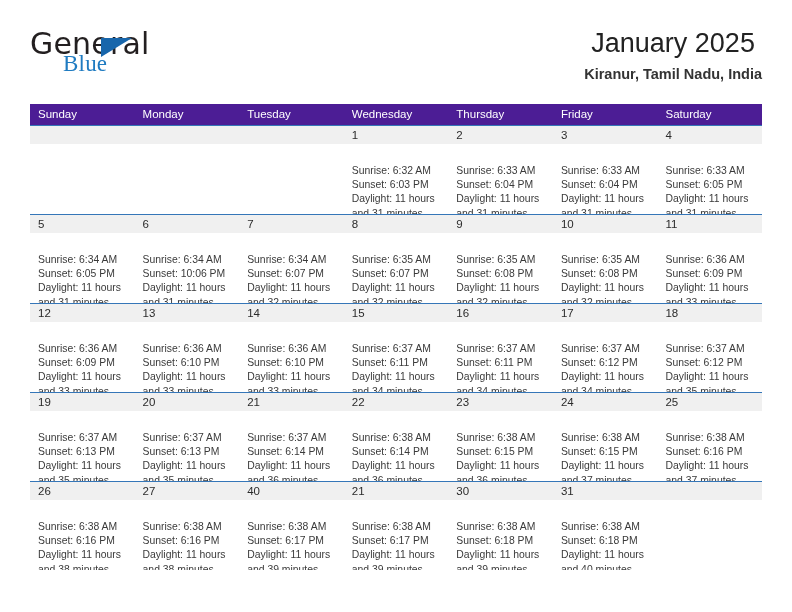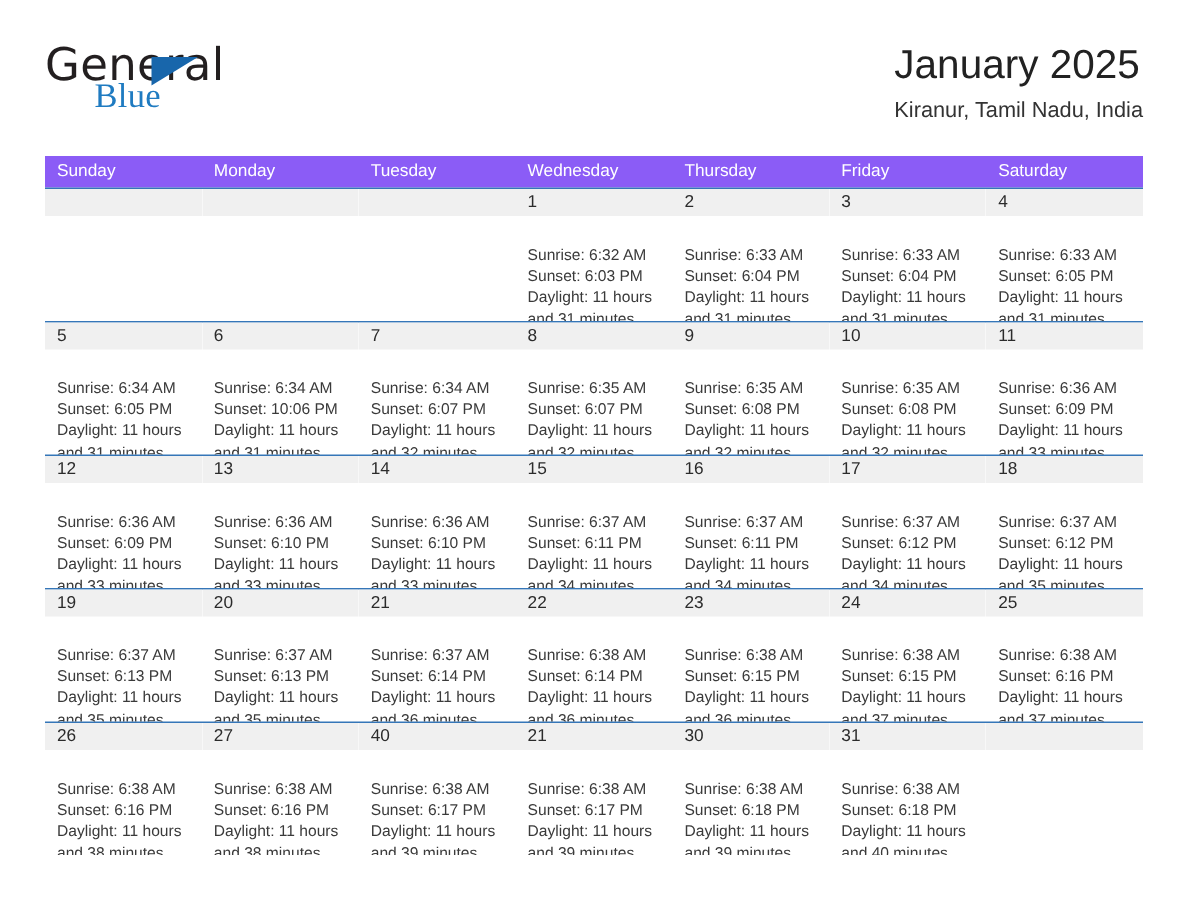--- a/index.html
+++ b/index.html
@@ -62,48 +62,48 @@
     top: 12px;
     width: 0;
     height: 0;
     border-left: 31px solid #1866ab;
     border-bottom: 19px solid transparent;
   }
   .title-block {
     position: absolute;
     right: 0;
     top: 0;
-    text-align: left;
+    text-align: center;
   }
   .cal-title {
     font-size: 27px;
     font-weight: 400;
     color: #222222;
     line-height: 34px;
     white-space: nowrap;
   }
   .cal-location {
     font-size: 14.5px;
-    font-weight: 400;
+    font-weight: 700;
     color: #333333;
     line-height: 22px;
     margin-top: 3px;
     white-space: nowrap;
   }
 
   
   .calendar {
     position: absolute;
     left: 30px;
     top: 104px;
     width: 732px;
   }
   .weekday-row {
     display: flex;
-    background: #8b5cf6;
+    background: #4c1d95;
     height: 21px;
   }
   .weekday {
     flex: 1 1 0;
     color: #ffffff;
     font-size: 11.5px;
     line-height: 21px;
     padding-left: 8px;
     box-sizing: border-box;
     white-space: nowrap;

